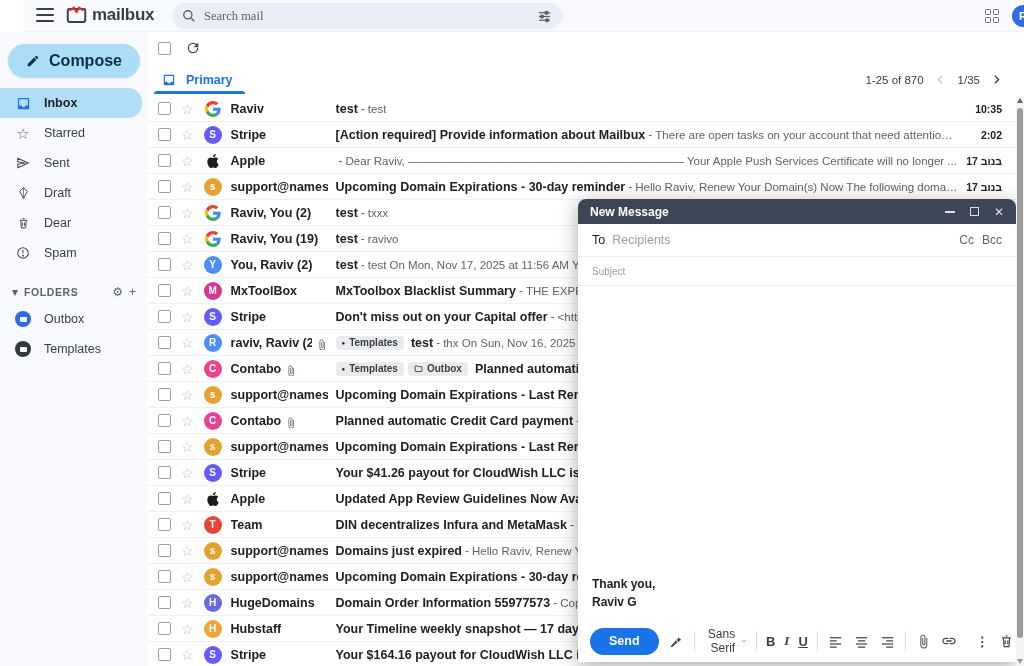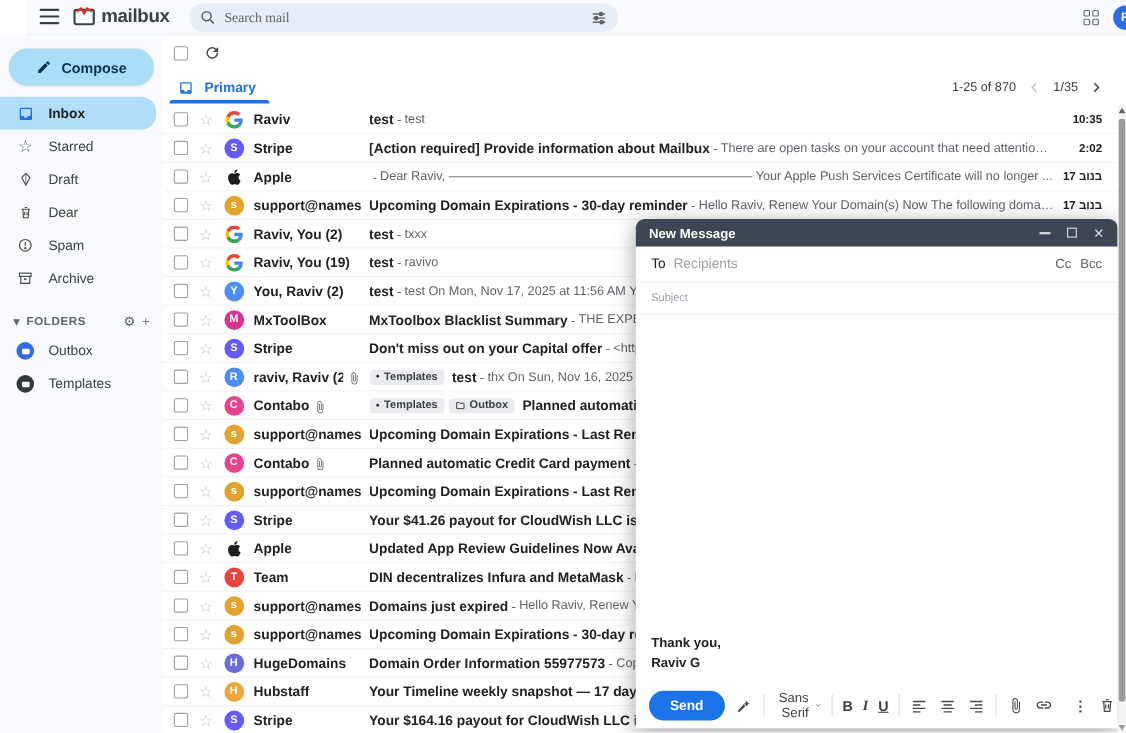--- a/index.html
+++ b/index.html
@@ -14,21 +14,21 @@
   .logo-text { font-size:17px; font-weight:700; color:#3a3f47; letter-spacing:-0.3px; }
   .searchbar { position:absolute; left:148px; top:3px; width:390px; height:26px; background:#e8eef7; border-radius:13px; display:flex; align-items:center; padding:0 10px; }
   .searchbar input { flex:1; border:none; outline:none; background:transparent; font-size:12.5px; color:#202124; font-family:Liberation Serif, serif; margin-left:8px; }
   .searchbar input::placeholder { color:#5f6368; }
   .apps-grid { position:absolute; right:48px; top:9px; width:15px; height:15px; display:grid; grid-template-columns:6px 6px; grid-template-rows:6px 6px; gap:2px; cursor:pointer; }
   .apps-grid i { border:1.5px solid #5f6368; border-radius:1.5px; }
   .avatar-top { position:absolute; right:14px; top:5px; width:22px; height:22px; border-radius:50%; background:#2e6be5; color:#fff; font-size:11px; font-weight:700; display:flex; align-items:center; justify-content:center; cursor:pointer; }
 
   
   .sidebar { position:absolute; top:32px; left:0; width:148px; height:634px; background:#f8fafd; z-index:4; }
-  .compose-btn { margin:12px 8px 10px 8px; width:132px; height:34px; background:#abdcf8; border-radius:17px; display:flex; align-items:center; justify-content:center; gap:9px; font-size:13px; font-weight:700; color:#0b2e4f; cursor:pointer; box-shadow:0 1px 2px rgba(0,0,0,.08); }
+  .compose-btn { margin:12px 8px 10px 8px; width:132px; height:34px; background:#abdcf8; border-radius:17px; display:flex; align-items:center; justify-content:center; gap:9px; font-size:16px; font-weight:700; color:#0b2e4f; cursor:pointer; box-shadow:0 1px 2px rgba(0,0,0,.08); }
   .nav-item { height:30px; display:flex; align-items:center; padding-left:15px; gap:13px; font-size:12.5px; color:#3c4043; cursor:pointer; margin-right:6px; }
   .nav-item .ico { width:16px; height:16px; display:flex; align-items:center; justify-content:center; color:#444746; }
   .nav-item.selected { background:#b0def9; border-radius:0 14px 14px 0; font-weight:700; color:#202124; }
   .nav-item.selected .ico { color:#1a73e8; }
   .nav-item .glyph { font-size:15px; color:#5f6368; line-height:1; }
   .folders-hdr { height:24px; margin-top:12px; display:flex; align-items:center; padding:0 12px 0 12px; gap:6px; color:#5f6368; }
   .folders-hdr .lbl { font-size:10.5px; font-weight:700; letter-spacing:.6px; flex:1; }
   .folders-hdr .g { font-size:12px; cursor:pointer; }
   .folder-dot { width:16px; height:16px; border-radius:50%; display:flex; align-items:center; justify-content:center; }
   .folder-dot i { width:7px; height:5px; background:#fff; border-radius:1px; display:block; }
@@ -154,20 +154,28 @@
         </svg>
       </span>
     <span>Inbox</span>
   </div>
   <div class="nav-item">
     <span class="ico glyph">☆</span>
     <span>Starred</span>
   </div>
   <div class="nav-item">
     <span class="ico">
+        <svg width="14" height="14" viewBox="0 0 24 24" fill="none" stroke="currentColor" stroke-width="1.8" stroke-linejoin="round">
+          <path d="M3 20l18-8L3 4v6l12 2-12 2z"></path>
+        </svg>
+      </span>
+    <span>Sent</span>
+  </div>
+  <div class="nav-item">
+    <span class="ico">
         <svg width="13" height="14" viewBox="0 0 24 24" fill="none" stroke="currentColor" stroke-width="1.8" stroke-linejoin="round">
           <path d="M12 2l7 7-7 13L5 9z"></path>
           <path d="M12 2v20" stroke-width="1.2"></path>
         </svg>
       </span>
     <span>Draft</span>
   </div>
   <div class="nav-item">
     <span class="ico">
         <svg width="13" height="14" viewBox="0 0 24 24" fill="none" stroke="currentColor" stroke-width="1.8">
@@ -178,30 +186,20 @@
   </div>
   <div class="nav-item">
     <span class="ico">
         <svg width="14" height="14" viewBox="0 0 24 24" fill="none" stroke="currentColor" stroke-width="1.8">
           <circle cx="12" cy="12" r="9"></circle>
           <line x1="12" y1="7" x2="12" y2="13"></line>
           <circle cx="12" cy="16.5" r="0.8" fill="currentColor"></circle>
         </svg>
       </span>
     <span>Spam</span>
-  </div>
-  <div class="nav-item">
-    <span class="ico">
-        <svg width="14" height="14" viewBox="0 0 24 24" fill="none" stroke="currentColor" stroke-width="1.8">
-          <rect x="3" y="4" width="18" height="5"></rect>
-          <path d="M5 9v11h14V9"></path>
-          <line x1="10" y1="13" x2="14" y2="13" stroke-width="2.2"></line>
-        </svg>
-      </span>
-    <span>Archive</span>
   </div>
 
   <div class="folders-hdr">
     <span class="g">▾</span>
     <span class="lbl">FOLDERS</span>
     <span class="g">⚙</span>
     <span class="g">+</span>
   </div>
   <div class="nav-item">
     <span class="folder-dot" style="background:#2e6be5">

